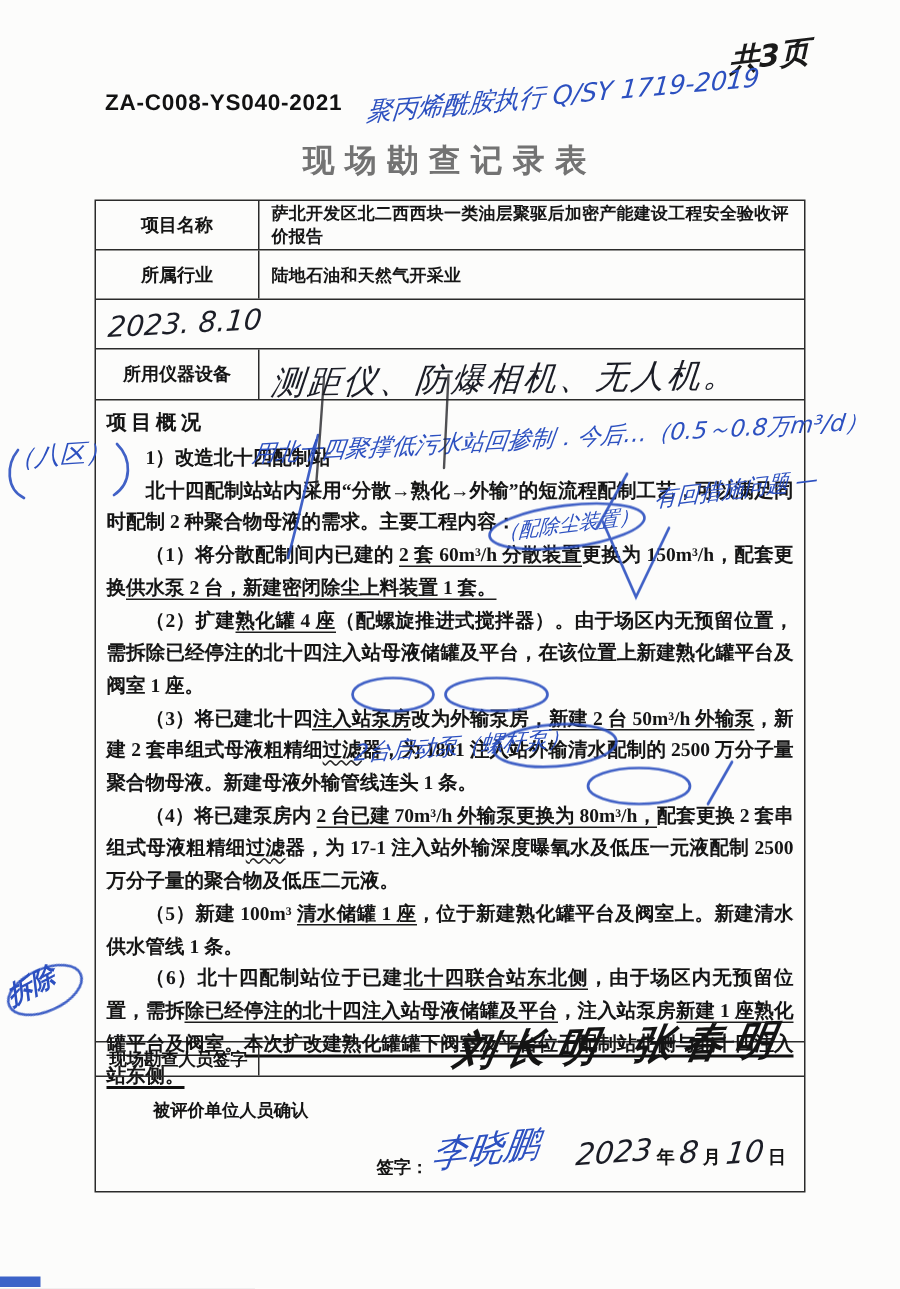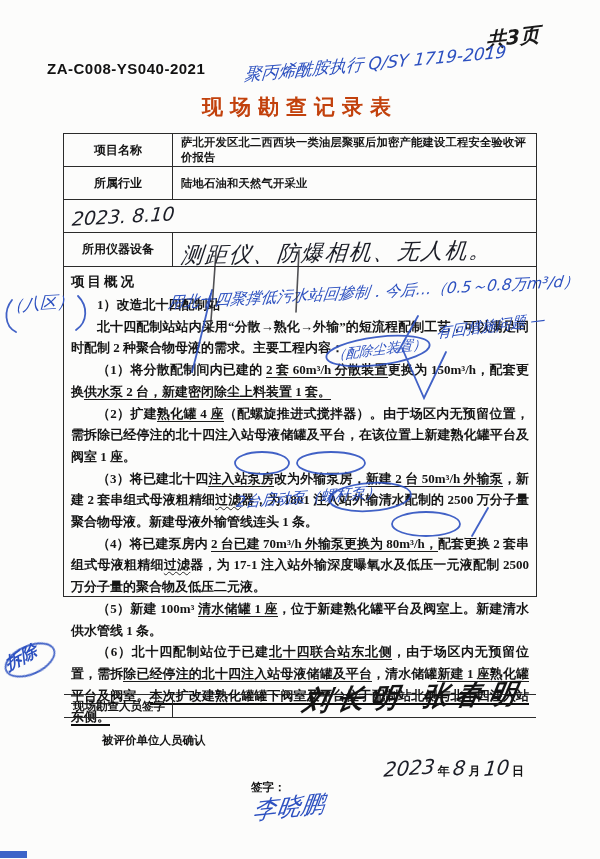--- a/index.html
+++ b/index.html
@@ -1,28 +1,28 @@
 <!DOCTYPE html>
 <html><head>
 <meta charset="utf-8">
 <style>
   html,body{margin:0;padding:0;background:#e8e8e8;}
   #page{position:relative;width:600px;height:859px;background:#fcfcfb;overflow:hidden;
         font-family:"Liberation Serif","DejaVu Serif",serif;color:#161616;}
   
   #page-count{position:absolute;left:486px;top:24px;font-family:"DejaVu Sans",sans-serif;
         font-size:20px;font-weight:700;color:#1a1a1a;transform:rotate(-7deg) skewX(-6deg);}
-  #doc-number{position:absolute;left:47px;top:60px;font-family:"Liberation Sans","DejaVu Sans",sans-serif;
+  #doc-number{position:absolute;left:70px;top:60px;font-family:"Liberation Sans","DejaVu Sans",sans-serif;
         font-size:15px;font-weight:700;letter-spacing:.5px;color:#121212;}
   #top-note{position:absolute;left:244px;top:52px;font-size:17px;color:#2c50c0;white-space:nowrap;
         transform:rotate(-5deg) skewX(-10deg);font-family:"DejaVu Sans",sans-serif;font-style:italic;}
   #title{position:absolute;left:0;right:0;top:93px;text-align:center;font-size:21px;font-weight:700;
-        letter-spacing:7px;color:#c2410c;}
+        letter-spacing:7px;color:#737373;}
   
-  #form-table{position:absolute;left:63px;top:133px;width:474px;height:464px;
+  #form-table{position:absolute;left:63px;top:133px;width:474px;height:662px;
         border:1.6px solid #2b2b2b;box-sizing:border-box;background:transparent;}
   .info-row{display:flex;border-bottom:1.3px solid #2b2b2b;height:33px;box-sizing:border-box;}
   .info-row.tall{height:34px;}
   .cell-label{width:109px;border-right:1.3px solid #2b2b2b;box-sizing:border-box;display:flex;
         align-items:center;justify-content:center;font-family:"Liberation Sans","DejaVu Sans",sans-serif;
         font-size:12px;font-weight:700;color:#141414;}
   .cell-value{flex:1;display:flex;align-items:center;padding-left:8px;overflow:visible;}
   .val-print{font-size:11.3px;font-weight:700;color:#161616;letter-spacing:.2px;}
   
   .hw{font-family:"DejaVu Sans",sans-serif;font-style:italic;white-space:nowrap;}
@@ -41,21 +41,21 @@
   .u-wavy{text-decoration:underline wavy 1px #2a2a2a;text-underline-offset:2px;}
   .u-thick{border-bottom:2.6px solid #0f0f0f;}
   
   #surveyor-row{display:flex;height:23px;border-bottom:1.3px solid #2b2b2b;box-sizing:border-box;position:relative;}
   #surveyor-row .cell-label{width:109px;justify-content:flex-start;padding-left:9px;font-size:11.5px;}
   #surveyor-sigs{position:absolute;left:130px;top:-16px;font-size:27px;font-weight:700;
         letter-spacing:7px;transform:rotate(-2deg) skewX(-12deg);color:#141414;}
   #confirm-row{position:relative;height:77px;box-sizing:border-box;}
   #confirm-label{position:absolute;left:10px;top:15px;font-family:"Liberation Sans","DejaVu Sans",sans-serif;
         font-size:11.5px;font-weight:700;color:#141414;margin-left:28px;}
-  #sign-area{position:absolute;left:187px;top:56px;display:flex;align-items:flex-start;flex-direction:column;}
+  #sign-area{position:absolute;left:187px;top:36px;display:flex;align-items:flex-end;}
   #sign-label{font-size:11.5px;font-weight:700;color:#141414;padding-top:6px;}
   #confirm-sig{font-size:24px;transform:rotate(-6deg) skewX(-14deg);position:relative;top:-4px;left:2px;}
   #date-area{position:absolute;right:12px;top:38px;display:flex;align-items:baseline;gap:3px;color:#1b1d26;}
   .date-num{font-size:20px;transform:rotate(-4deg) skewX(-10deg);}
   .date-char{font-size:12px;font-weight:700;color:#141414;}
   
   .annot{position:absolute;pointer-events:none;}
   #ov-note-1{left:168px;top:282px;font-size:15.5px;transform:rotate(-3deg) skewX(-10deg);}
   #ov-note-2{left:436px;top:317px;font-size:15px;transform:rotate(-7deg) skewX(-10deg);}
   #district-note{left:6px;top:292px;font-size:17px;transform:rotate(-4deg) skewX(-6deg);}
@@ -106,21 +106,21 @@
     <div id="overview-cell">
       <div id="overview-heading">项目概况</div>
       <div id="overview-paras">
           <p class="para"><span>1）改造北十四配制站</span></p>
           <p class="para"><span>北十四配制站站内采用“分散→熟化→外输”的短流程配制工艺，可以满足同时配制 2 种聚合物母液的需求。主要工程内容：</span></p>
           <p class="para"><span>（1）将分散配制间内已建的 </span><span class="u-line">2 套 60m³/h 分散装置</span><span>更换为 150m³/h，配套更换</span><span class="u-line">供水泵 2 台，新建密闭除尘上料装置 1 套。</span></p>
           <p class="para"><span>（2）扩建</span><span class="u-line">熟化罐 4 座</span><span>（配螺旋推进式搅拌器）。由于场区内无预留位置，需拆除已经停注的北十四注入站母液储罐及平台，在该位置上新建熟化罐平台及阀室 1 座。</span></p>
           <p class="para"><span>（3）将已建北十四</span><span class="u-line">注入站泵房</span><span>改为外输泵房，</span><span class="u-line">新建 2 台 50m³/h 外输泵</span><span>，新建 2 套串组式母液粗精细</span><span class="u-wavy">过滤</span><span>器，为 1801 注入站外输清水配制的 2500 万分子量聚合物母液。新建母液外输管线连头 1 条。</span></p>
           <p class="para"><span>（4）将已建泵房内 </span><span class="u-line">2 台已建 70m³/h 外输泵更换为 80m³/h，</span><span>配套更换 2 套串组式母液粗精细</span><span class="u-wavy">过滤</span><span>器，为 17-1 注入站外输深度曝氧水及低压一元液配制 2500 万分子量的聚合物及低压二元液。</span></p>
           <p class="para"><span>（5）新建 100m³ </span><span class="u-line">清水储罐 1 座</span><span>，位于新建熟化罐平台及阀室上。新建清水供水管线 1 条。</span></p>
-          <p class="para"><span>（6）北十四配制站位于已建</span><span class="u-line">北十四联合站东北侧</span><span>，由于场区内无预留位置，需拆</span><span class="u-line">除已经停注的北十四注入站母液储罐及平台</span><span>，清水储罐</span><span class="u-line">新建 1 座熟化罐平台及阀室</span><span>。</span><span class="u-thick">本次扩改建熟化罐罐下阀室及平台位于配制站北侧与北十四注入站东侧。</span></p>
+          <p class="para"><span>（6）北十四配制站位于已建</span><span class="u-line">北十四联合站东北侧</span><span>，由于场区内无预留位置，需拆</span><span class="u-line">除已经停注的北十四注入站母液储罐及平台</span><span>，注入站泵房</span><span class="u-line">新建 1 座熟化罐平台及阀室</span><span>。</span><span class="u-thick">本次扩改建熟化罐罐下阀室及平台位于配制站北侧与北十四注入站东侧。</span></p>
         </div>
     </div>
 
     <div id="surveyor-row">
       <div class="cell-label">现场勘查人员签字</div>
       <div class="cell-value" style="position:relative;">
         <span id="surveyor-sigs" class="hw">刘长明 张春明</span>
       </div>
     </div>
 

